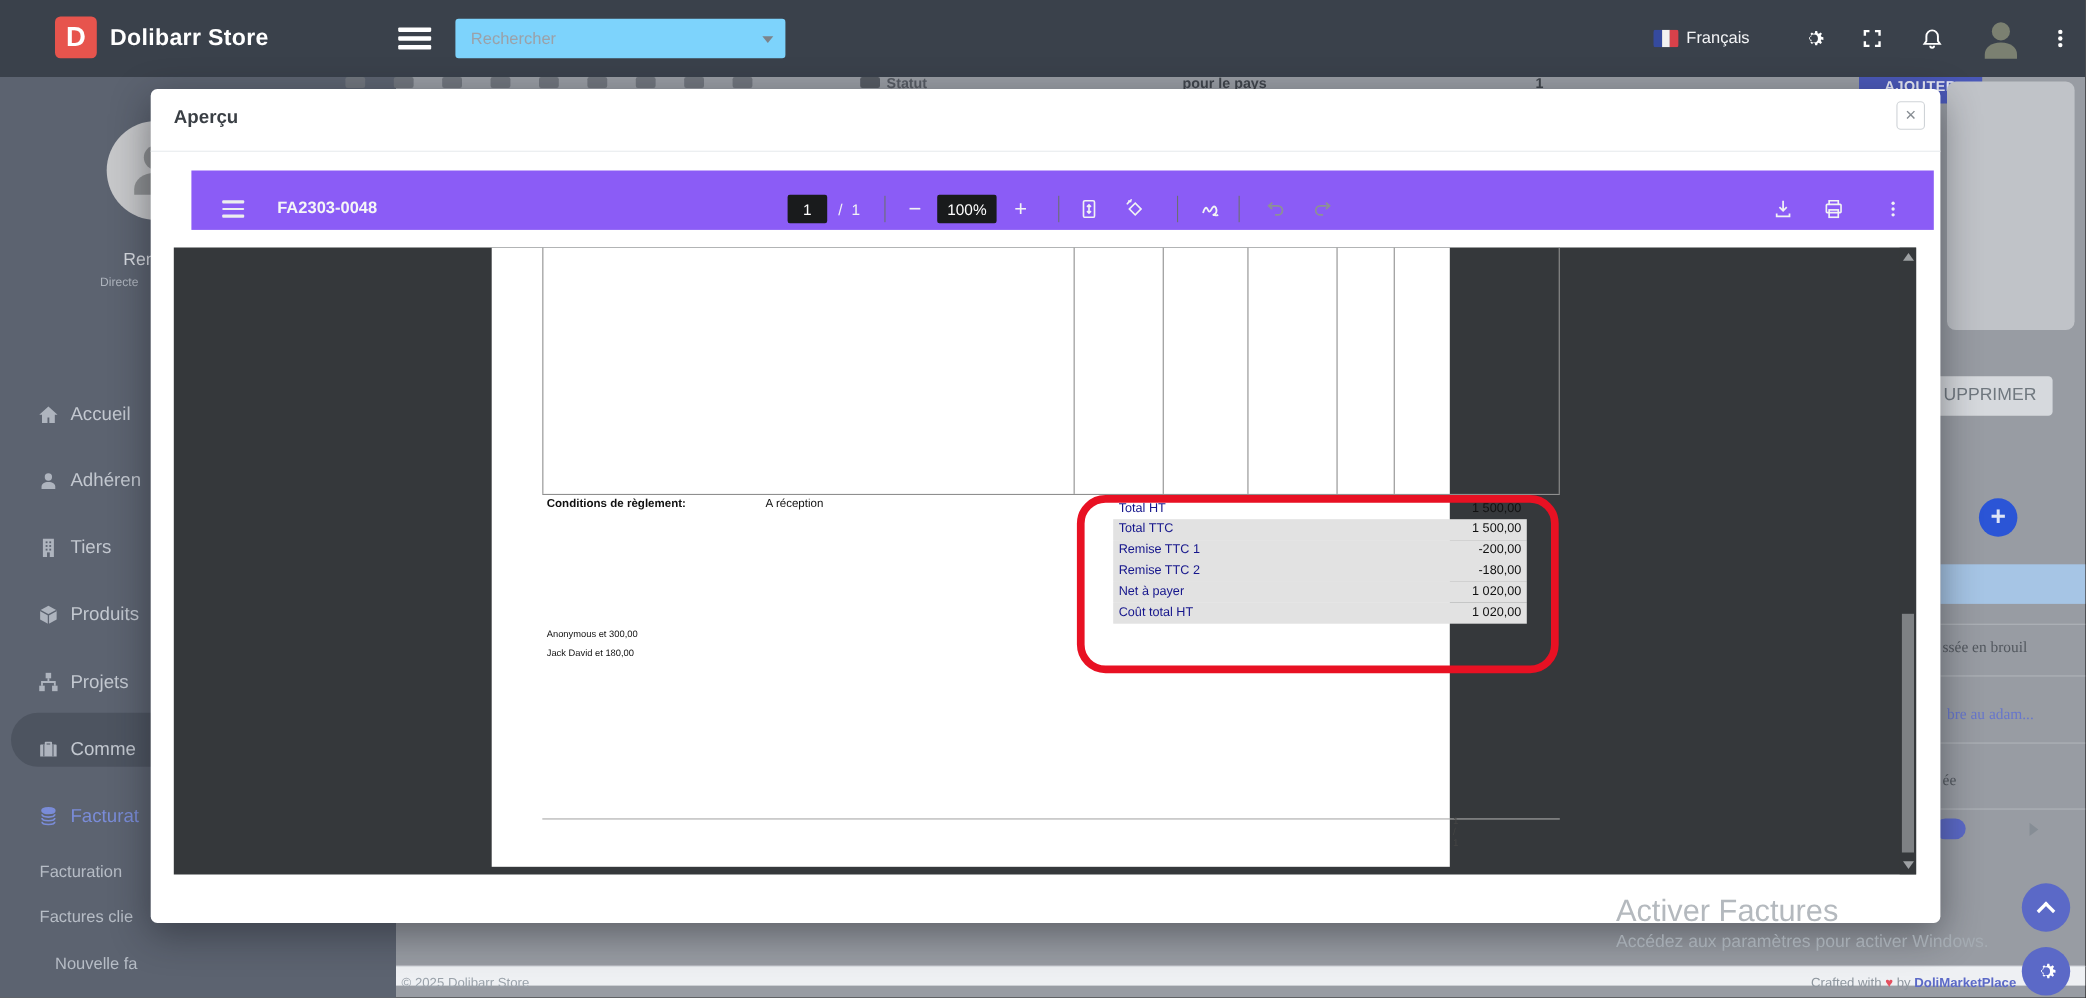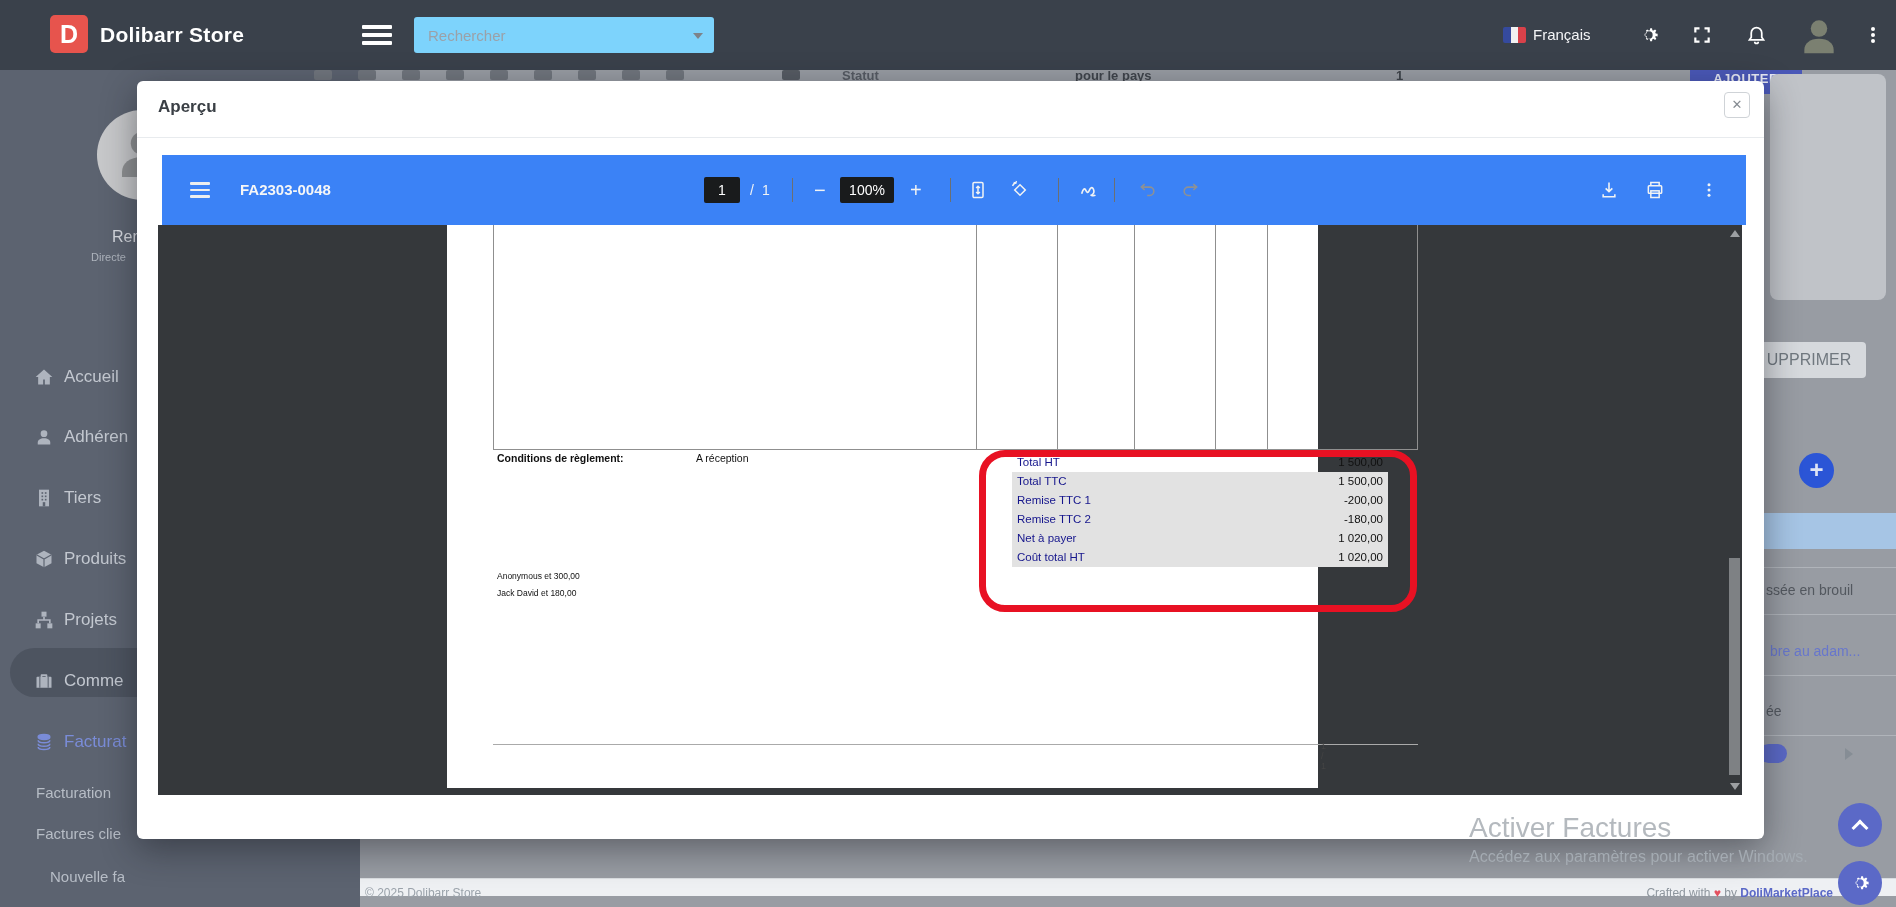--- a/index.html
+++ b/index.html
@@ -47,36 +47,36 @@
   .frag-txt{position:absolute;top:68px;font-size:13px;font-weight:bold;color:#3f444b;z-index:10;white-space:nowrap;}
   .btn-add{position:absolute;left:1690px;top:64px;width:112px;height:30px;background:#4a58b8;border-radius:3px;color:#e8eaf5;
            font-size:13px;font-weight:bold;text-align:center;line-height:30px;letter-spacing:.5px;z-index:10;cursor:pointer;}
   .right-panel{position:absolute;left:1770px;top:74px;width:116px;height:226px;background:#c0c3c8;border-radius:8px;z-index:10;}
   .btn-del{position:absolute;left:1752px;top:342px;width:114px;height:36px;background:#d6d9dd;border-radius:4px;color:#70787f;
            font-size:16px;font-weight:normal;text-align:center;line-height:36px;z-index:10;cursor:pointer;}
   .plus-circle{position:absolute;left:1799px;top:453px;width:35px;height:35px;border-radius:50%;background:#2b55d6;color:#dfe5f5;
            font-size:24px;font-weight:bold;text-align:center;line-height:33px;z-index:10;cursor:pointer;}
   .sel-row{position:absolute;left:1764px;top:513px;width:132px;height:36px;background:#a6c5e5;z-index:10;}
   .bg-line{position:absolute;left:1764px;width:132px;height:1px;background:#b0b4ba;z-index:10;}
-  .bg-rowtxt{position:absolute;left:1766px;font-size:14px;color:#53585f;z-index:10;white-space:nowrap;}
+  .bg-rowtxt{position:absolute;left:1766px;font-size:14px;color:#53585f;z-index:10;white-space:nowrap;font-family:Liberation Serif, serif;}
   .pg-pill{position:absolute;left:1759px;top:744px;width:28px;height:19px;border-radius:10px;background:#5b69c7;z-index:10;cursor:pointer;}
   .pg-arrow{position:absolute;left:1845px;top:748px;width:0;height:0;border-top:6px solid transparent;border-bottom:6px solid transparent;
            border-left:8px solid #868d95;z-index:10;cursor:pointer;}
 
   
   .modal{position:absolute;left:137px;top:81px;width:1627px;height:758px;background:#fff;border-radius:6px;
          box-shadow:0 10px 35px rgba(20,22,28,.45);z-index:40;}
   .modal-title{position:absolute;left:21px;top:16px;font-size:17px;font-weight:bold;color:#3a3f45;}
   .modal-close{position:absolute;right:14px;top:11px;width:26px;height:26px;border:1px solid #cfd3d7;border-radius:4px;
          color:#868c92;font-size:13px;text-align:center;line-height:24px;cursor:pointer;background:#fff;}
   .modal-divider{position:absolute;left:0;top:56px;width:100%;height:1px;background:#e8ebee;}
 
   
   .pdf{position:absolute;left:21px;top:74px;width:1584px;height:640px;}
-  .pdf-toolbar{position:absolute;left:4px;top:0;width:1584px;height:70px;background:#3b82f6;}
+  .pdf-toolbar{position:absolute;left:16px;top:0;width:1584px;height:54px;background:#8b5cf6;}
   .pdf-toolbar .ham{position:absolute;left:28px;top:27px;width:20px;cursor:pointer;}
   .pdf-toolbar .ham i{display:block;height:2.5px;background:#eceeef;margin-bottom:4px;border-radius:1px;}
   .pdf-doc-title{position:absolute;left:78px;top:0;height:70px;line-height:70px;color:#f5f6f7;font-size:15px;font-weight:600;}
   .tb-box{position:absolute;top:22px;height:26px;background:#191b1c;border-radius:2px;color:#fff;font-size:14px;
           text-align:center;line-height:26px;}
   .tb-txt{position:absolute;top:0;height:70px;line-height:70px;color:#f1f3f4;font-size:14px;}
   .tb-sep{position:absolute;top:23px;width:1px;height:24px;background:#6b6f73;}
   .tb-btn{position:absolute;top:0;height:70px;display:flex;align-items:center;color:#f1f3f4;cursor:pointer;}
   .tb-btn.dis{color:#8d9195;cursor:default;}
   .tb-glyph{font-size:20px;}
@@ -248,21 +248,21 @@
   <div class="frag-ico" style="left:314px"></div>
   <div class="frag-ico" style="left:358px"></div>
   <div class="frag-ico" style="left:402px"></div>
   <div class="frag-ico" style="left:446px"></div>
   <div class="frag-ico" style="left:490px"></div>
   <div class="frag-ico" style="left:534px"></div>
   <div class="frag-ico" style="left:578px"></div>
   <div class="frag-ico" style="left:622px"></div>
   <div class="frag-ico" style="left:666px"></div>
   <div class="frag-ico" style="left:782px;background:#565b63"></div>
-  <div class="frag-txt" style="left:842px;color:#565b63">Statut</div>
+  <div class="frag-txt" style="left:806px;color:#565b63">Statut</div>
   <div class="frag-txt" style="left:1075px">pour le pays</div>
   <div class="frag-txt" style="left:1396px">1</div>
   <div class="btn-add">AJOUTER</div>
 
   <div class="right-panel"></div>
   <div class="btn-del">UPPRIMER</div>
   <div class="plus-circle">+</div>
   <div class="sel-row"></div>
   <div class="bg-line" style="top:567px"></div>
   <div class="bg-rowtxt" style="top:582px">ssée en brouil</div>

